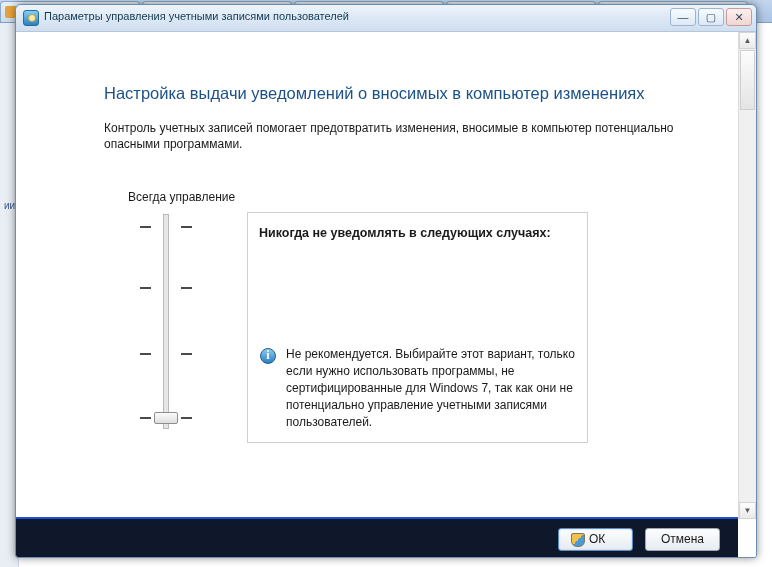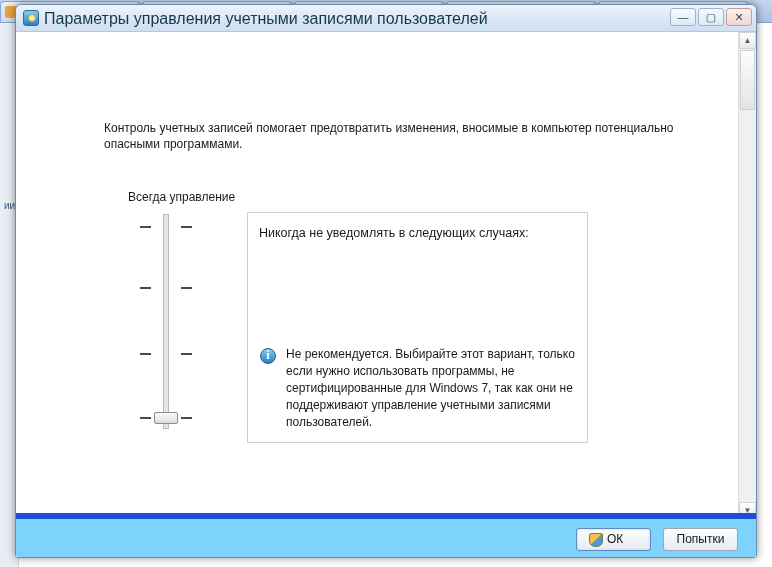--- a/index.html
+++ b/index.html
@@ -110,21 +110,21 @@
     position: absolute;
     left: 4px; top: 3px;
     width: 6px; height: 6px;
     border-radius: 50%;
     background: #ffe9a8;
     border: 1px solid #c9a33a;
   }
   .title-text {
     position: absolute;
     left: 28px; top: 5px;
-    font-size: 16px;
+    font-size: 11px;
     color: #14394f;
     white-space: nowrap;
   }
   .win-buttons {
     position: absolute;
     right: 4px; top: 3px;
     display: flex;
     gap: 2px;
   }
   .win-btn {
@@ -269,21 +269,21 @@
     left: 231px; top: 180px;
     width: 341px; height: 231px;
     background: #ffffff;
     border: 1px solid #cfcfcf;
     box-sizing: border-box;
   }
   .panel-title {
     position: absolute;
     left: 11px; top: 13px;
     font-size: 12.5px;
-    font-weight: normal;
+    font-weight: bold;
     color: #1a1a1a;
     text-align: right;
   }
   .bullets {
     position: absolute;
     left: 26px; top: 38px;
     width: 300px;
     margin: 0;
     padding: 0 0 0 22px;
     font-size: 12px;
@@ -320,24 +320,24 @@
   }
   .note-text {
     font-size: 12px;
     color: #1a1a1a;
     line-height: 17px;
   }
 
   
   .footer {
     position: absolute;
-    left: 0; right: 0; bottom: 0;
+    left: 0; right: 18px; bottom: 0;
     height: 40px;
-    background: #7dd3fc;
-    border-top: 6px solid #1d4ed8;
+    background: #0f172a;
+    border-top: 2px solid #1d4ed8;
   }
   .btn {
     position: absolute;
     top: 9px;
     height: 23px;
     width: 75px;
     font-size: 12px;
     color: #1a1a1a;
     background: linear-gradient(#fdfdfd, #e6ecf2);
     border: 1px solid #9aa7b4;
@@ -420,20 +420,21 @@
       <div class="win-btn close">
         <span class="glyph">✕</span>
       </div>
     </div>
   </div>
 
   <div class="dialog-body">
 
     <div class="content">
 
+      <h1 class="heading">Настройка выдачи уведомлений о вносимых в компьютер изменениях</h1>
 
       <div class="desc">Контроль учетных записей помогает предотвратить изменения, вносимые в компьютер потенциально опасными программами.</div>
 
 
       <div class="label-top">Всегда управление</div>
 
       <div class="slider">
         <div class="track"></div>
         <div class="tick left" style="top:12px;"></div>
         <div class="tick right" style="top:12px;"></div>
@@ -444,34 +445,34 @@
         <div class="tick left" style="top:203px;"></div>
         <div class="tick right" style="top:203px;"></div>
         <div class="thumb" style="top:198px;"></div>
       </div>
 
 
       <div class="panel">
         <div class="panel-title">Никогда не уведомлять в следующих случаях:</div>
         <div class="note">
           <div class="info-icon"></div>
-          <div class="note-text">Не рекомендуется. Выбирайте этот вариант, только если нужно использовать программы, не сертифицированные для Windows 7, так как они не поддерживают управление учетными записями пользователей.</div>
+          <div class="note-text">Не рекомендуется. Выбирайте этот вариант, только если нужно использовать программы, не сертифицированные для Windows 7, так как они не потенциально управление учетными записями пользователей.</div>
         </div>
       </div>
 
     </div>
 
     <div class="vscroll">
       <div class="arrow up">▲</div>
       <div class="thumb"></div>
       <div class="arrow down">▼</div>
     </div>
 
     <div class="footer">
       <div class="btn ok">
         <span class="shield"></span>
         <span class="ok-label">ОК</span>
       </div>
-      <div class="btn cancel">Попытки</div>
+      <div class="btn cancel">Отмена</div>
     </div>
 
   </div>
 </div>
 
 </body></html>

